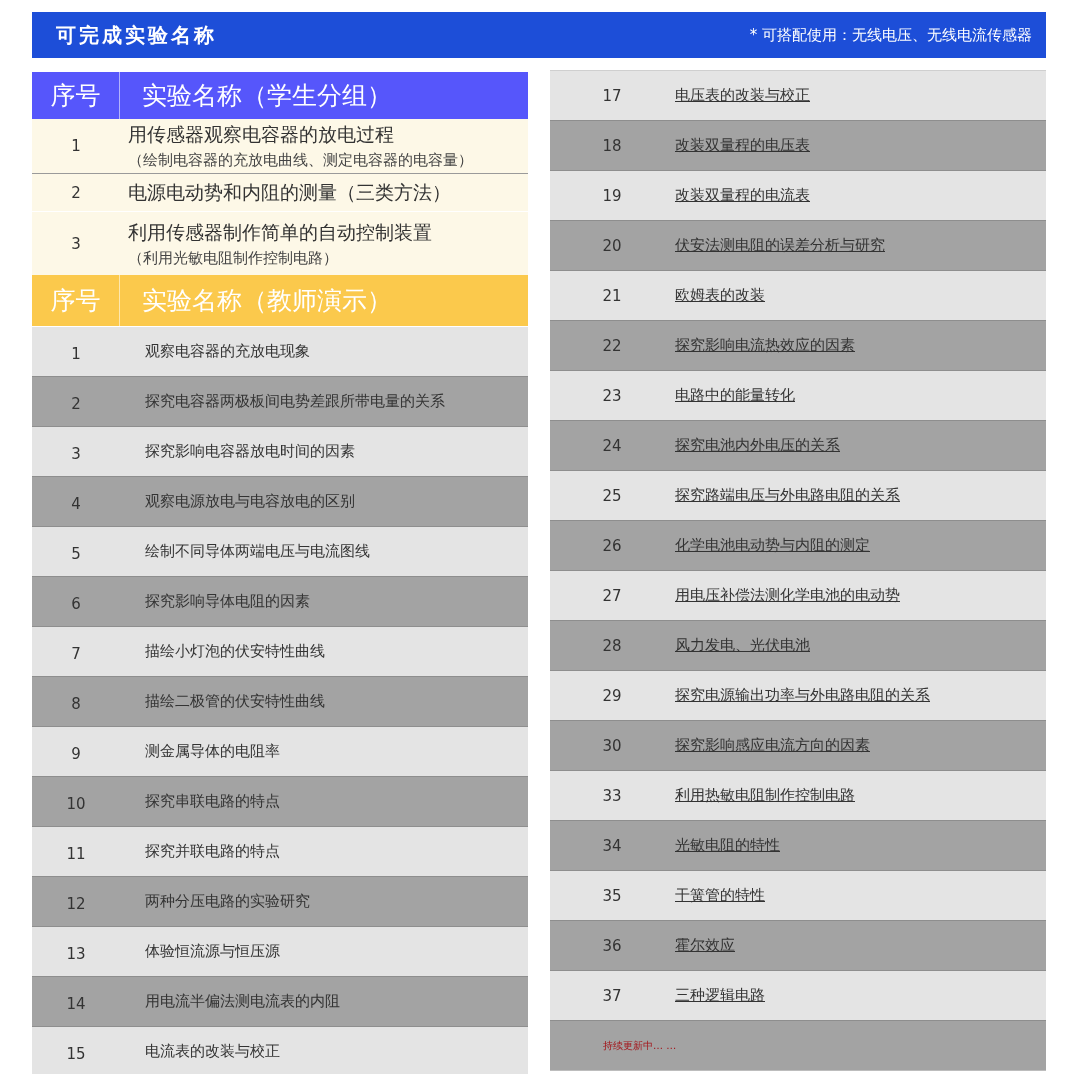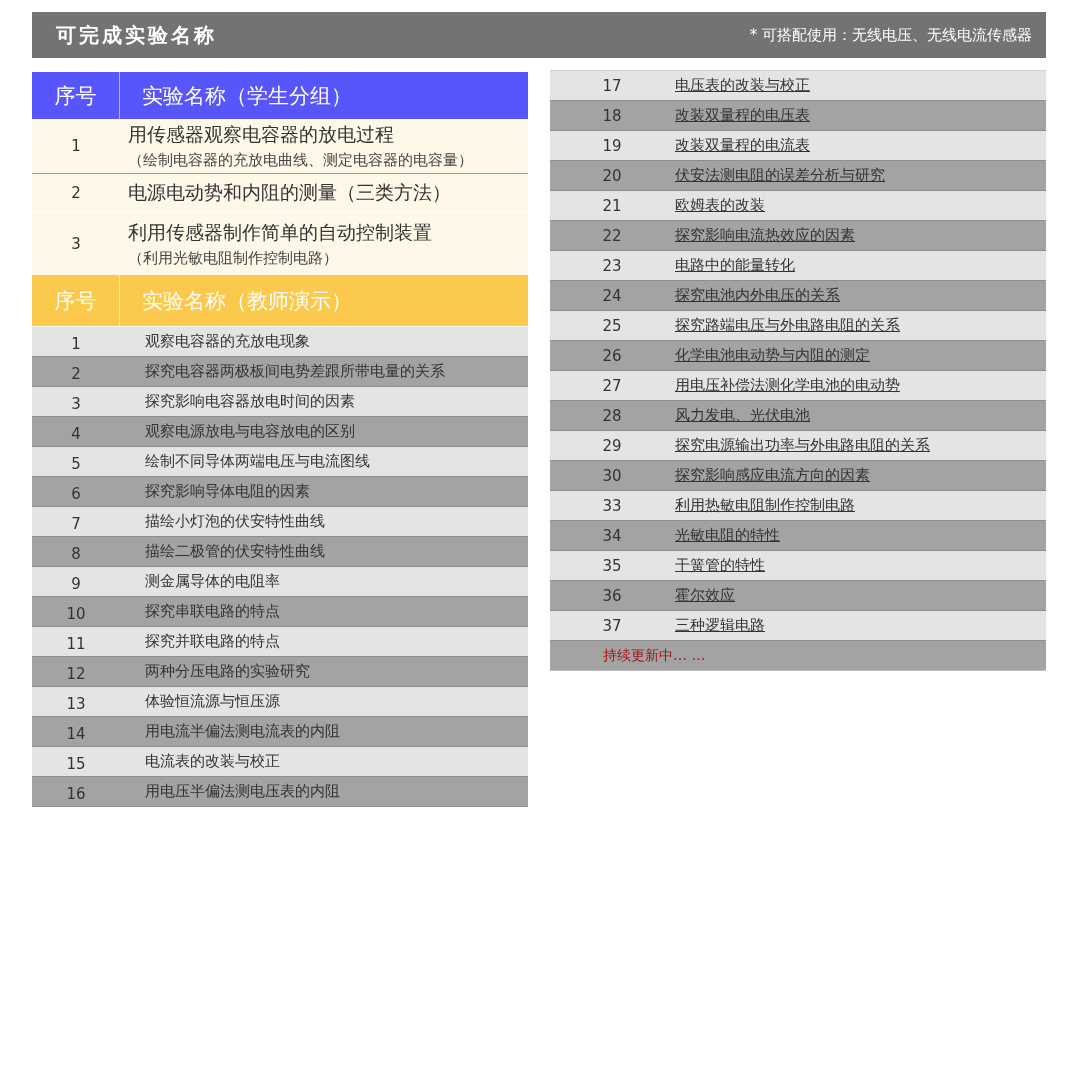--- a/index.html
+++ b/index.html
@@ -3,56 +3,56 @@
 <meta charset="utf-8">
 <style>
   html, body { margin: 0; padding: 0; background: #ffffff; }
   body {
     width: 1080px; height: 1074px; position: relative; overflow: hidden;
     font-family: "DejaVu Sans", "Liberation Sans", sans-serif;
     color: #333333;
   }
   .topbar {
     position: absolute; left: 32px; top: 12px; width: 1014px; height: 46px;
-    background: #737373; display: flex; align-items: center; justify-content: space-between;
+    background: #1d4ed8; display: flex; align-items: center; justify-content: space-between;
     box-sizing: border-box; padding: 0 14px 0 24px;
   }
   .topbar .title { color: #ffffff; font-size: 20px; font-weight: bold; letter-spacing: 3px; }
   .topbar .note { color: #ffffff; font-size: 15px; }
 
   .col { position: absolute; top: 0; }
   .col-left { left: 32px; width: 496px; }
   .col-right { left: 550px; width: 496px; }
 
-  .hdr { position: absolute; left: 0; width: 496px; display: flex; align-items: center; color: #ffffff; font-size: 21px; }
+  .hdr { position: absolute; left: 0; width: 496px; display: flex; align-items: center; color: #ffffff; font-size: 25px; }
   .hdr .hnum { width: 88px; text-align: center; height: 100%; display: flex; align-items: center; justify-content: center; border-right: 1px solid rgba(255,255,255,0.55); box-sizing: border-box; }
   .hdr .hname { padding-left: 22px; }
   .hdr-blue { top: 72px; height: 47px; background: #5656fb; }
   .hdr-yellow { top: 275px; height: 51px; background: #fbc94c; }
 
   .srow { position: absolute; left: 0; width: 496px; background: #fdf8e7; display: flex; align-items: center; box-sizing: border-box; }
   .srow .num { width: 88px; text-align: center; font-size: 15px; color: #333; }
   .srow .txt { padding-left: 8px; }
   .srow .main { font-size: 19px; color: #333; }
   .srow .sub { font-size: 15px; color: #444; margin-top: 3px; }
   .srow.b { border-bottom: 1px solid #9a9a9a; }
   .srow.w { border-bottom: 1px solid #ffffff; }
 
   .list { position: absolute; left: 0; width: 496px; }
   .row {
-    height: 30px; display: flex; align-items: center; box-sizing: border-box;
+    height: 50px; display: flex; align-items: center; box-sizing: border-box;
     border-bottom: 1px solid #8e8e8e; font-size: 15px; color: #333;
   }
   .row.g { background: #e4e4e4; }
   .row.wh { background: #a3a3a3; }
   .row .num { width: 88px; text-align: center; padding-top: 4px; }
   .row .name { padding-left: 25px; }
   .col-right .row .num { width: 124px; text-align: center; padding-top: 0; }
   .col-right .row .name { padding-left: 1px; text-decoration: underline; }
-  .row .more { padding-left: 53px; color: #a3141a; font-size: 14px; }
+  .row .more { padding-left: 53px; color: #a3141a; font-size: 10px; }
 </style>
 </head>
 <body>
 
 <div class="topbar">
   <span class="title">可完成实验名称</span>
   <span class="note">* 可搭配使用：无线电压、无线电流传感器</span>
 </div>
 
 <div class="col col-left">

